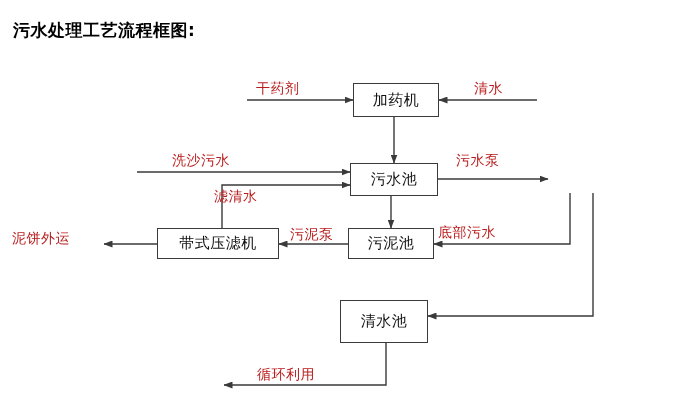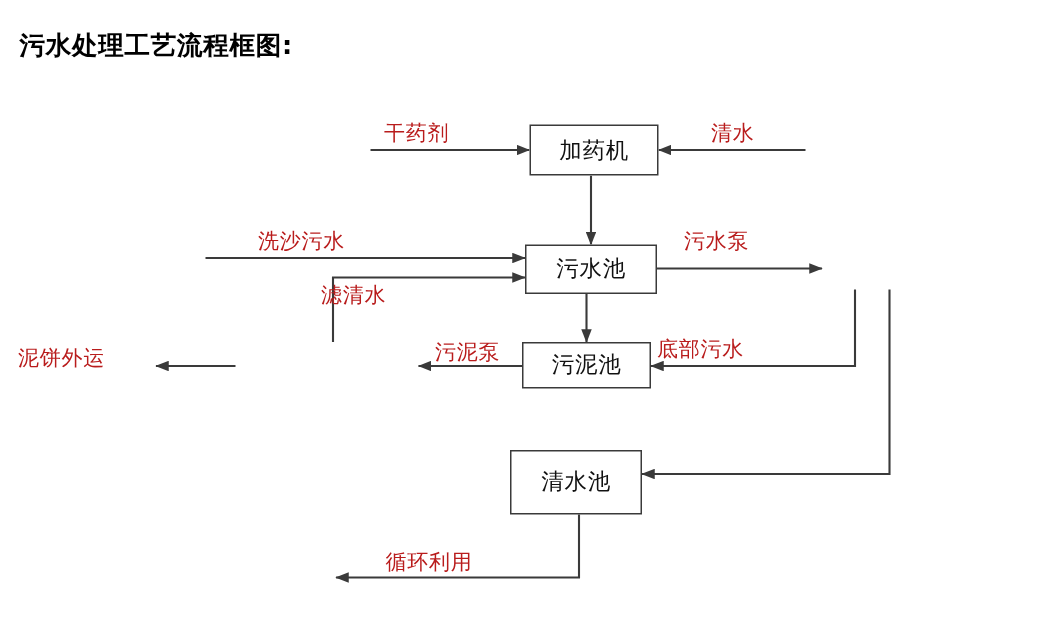--- a/index.html
+++ b/index.html
@@ -102,20 +102,23 @@
 
   <div class="node-box" style="left:353px; top:83px; width:86px; height:34px;">
     <span>加药机</span>
   </div>
 
   <div class="node-box" style="left:350px; top:163px; width:88px; height:33px;">
     <span>污水池</span>
   </div>
 
 
+  <div class="node-box" style="left:157px; top:228px; width:122px; height:31px;">
+    <span>带式压滤机</span>
+  </div>
 
   <div class="node-box" style="left:348px; top:228px; width:86px; height:31px;">
     <span>污泥池</span>
   </div>
 
   <div class="node-box" style="left:340px; top:300px; width:88px; height:43px;">
     <span>清水池</span>
   </div>
 
   <div class="edge-label" style="left:256px; top:80px;">干药剂</div>

